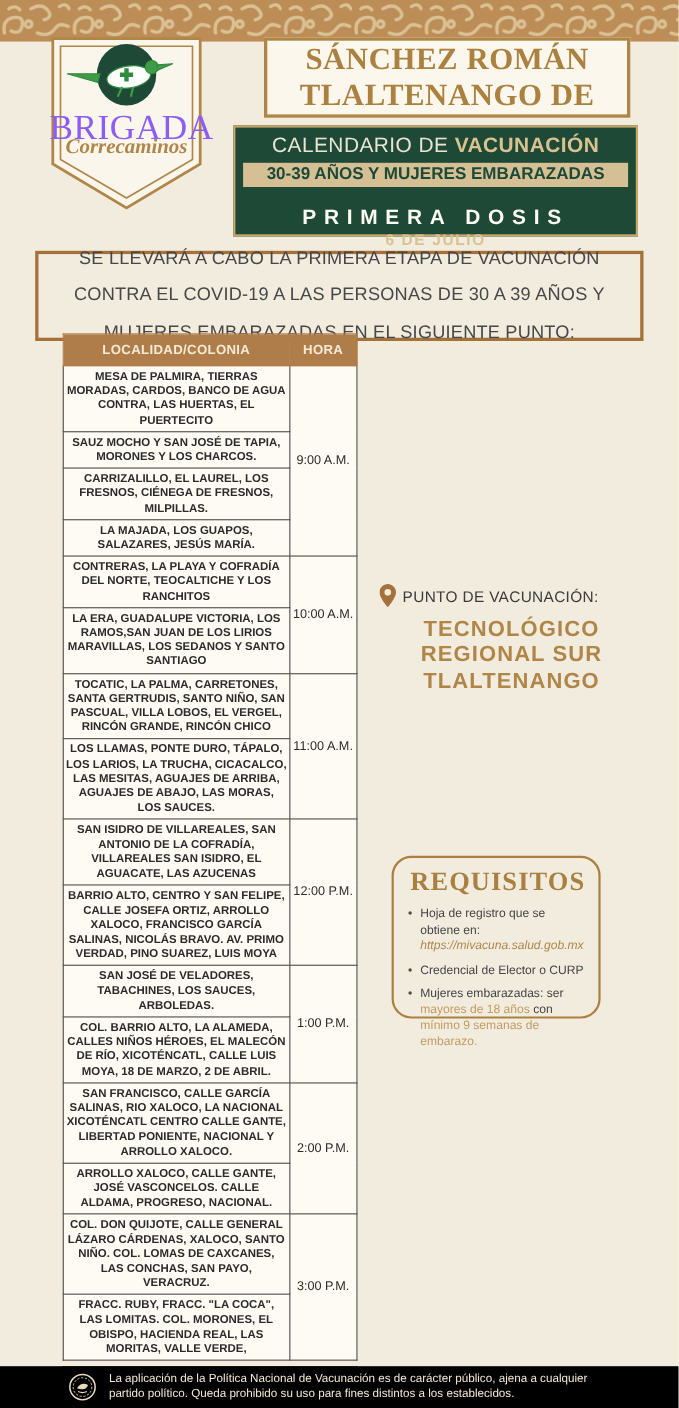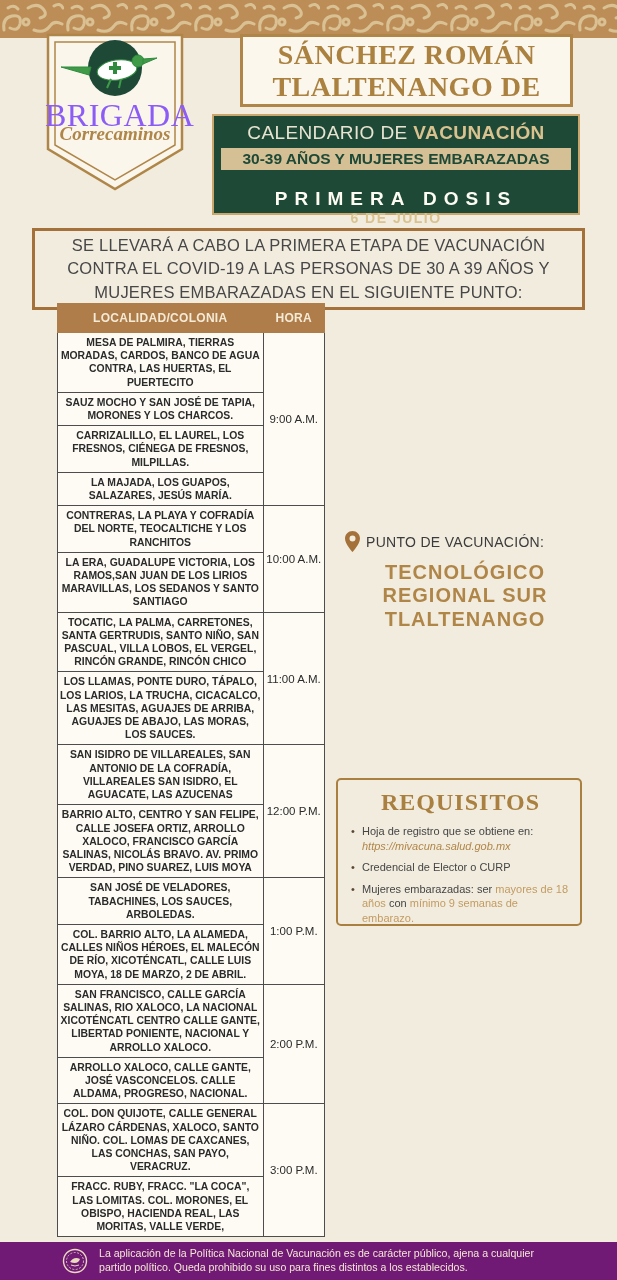--- a/index.html
+++ b/index.html
@@ -30,21 +30,21 @@
   .cal-regular{color:#e9e4d2;font-weight:400;}
   .cal-bold{color:#d9c28f;font-weight:700;}
   .audience{margin:4px auto 0;width:350px;background:#d5c096;color:#1d4936;font-weight:700;
     font-size:15.5px;padding:2px 0;}
   .dose{margin-top:18px;font-weight:700;font-size:19px;letter-spacing:7px;color:#fdfbf2;}
   .date{font-weight:700;font-size:14px;color:#d9c28f;letter-spacing:1.5px;}
 
   
   .intro-box{position:absolute;left:32px;top:228px;width:553px;height:82px;border:3px solid #a5713a;
     box-sizing:border-box;display:flex;flex-direction:column;justify-content:center;text-align:center;
-    font-size:16.5px;color:#474747;font-weight:500;line-height:1.42;letter-spacing:.2px;}
+    font-size:16.5px;color:#474747;font-weight:500;line-height:1.42;letter-spacing:.2px;gap:10px;}
 
   
   .schedule-wrap{position:absolute;left:57px;top:303px;width:268px;}
   table.schedule{border-collapse:collapse;width:268px;}
   .schedule th{background:#ae7d4a;color:#f5ead6;font-size:12px;font-weight:700;letter-spacing:.3px;
     padding:7px 2px;border:1px solid #ae7d4a;}
   .schedule th.h-loc{width:209px;}
   .schedule th.h-time{width:59px;}
   .schedule td.loc{border:1px solid #4d4d4d;background:#fdfbf4;font-size:10.4px;font-weight:600;
     color:#2b2b2b;text-align:center;padding:3px 2px;line-height:1.27;}
@@ -53,32 +53,32 @@
   .schedule tr.spacer td{border:0;background:#f2ecdf;height:5px;padding:0;}
 
   
   .point{position:absolute;left:345px;top:531px;width:240px;}
   .point-row{display:flex;align-items:center;gap:6px;}
   .point-label{font-size:14px;color:#3b3b3b;font-weight:500;letter-spacing:.3px;}
   .point-name{margin-top:9px;text-align:center;color:#b08648;font-weight:700;font-size:20px;
     line-height:1.17;letter-spacing:1px;}
 
   
-  .req-box{position:absolute;left:336px;top:778px;width:246px;height:148px;border:2px solid #a9803f;
-    border-radius:5px;box-sizing:border-box;padding:9px 10px 0 13px;}
+  .req-box{position:absolute;left:356px;top:778px;width:190px;height:148px;border:2px solid #a9803f;
+    border-radius:18px;box-sizing:border-box;padding:9px 10px 0 13px;}
   .req-title{text-align:center;font-family:"Liberation Serif",serif;font-weight:700;font-size:24px;
     color:#a9803f;letter-spacing:1px;}
   .req-list{margin:8px 0 0;padding:0;list-style:none;font-size:11px;color:#454545;}
   .req-list li{position:relative;padding-left:11px;margin-bottom:7px;line-height:1.32;}
   .req-list li .bullet{position:absolute;left:0;top:0;color:#5a4632;}
   .seg-link{font-style:italic;color:#b08648;}
   .seg-gold{color:#c29b60;}
 
   
-  .footer{position:absolute;left:0;bottom:0;width:617px;height:38px;background:#701a75;
+  .footer{position:absolute;left:0;bottom:0;width:617px;height:38px;background:#000000;
     display:flex;align-items:center;}
   .footer .seal{margin-left:62px;flex:0 0 auto;}
   .footer-text{margin-left:11px;width:460px;font-size:10.6px;color:#f3e8d4;line-height:1.28;}
 </style>
 </head>
 <body>
 
 <div class="page">
 
   <div class="band-top">

